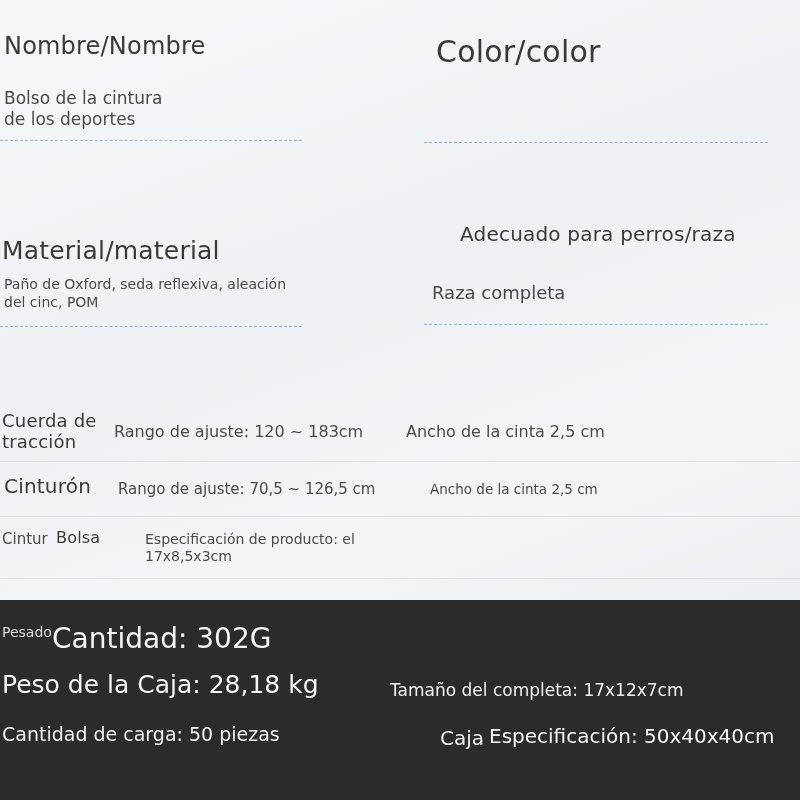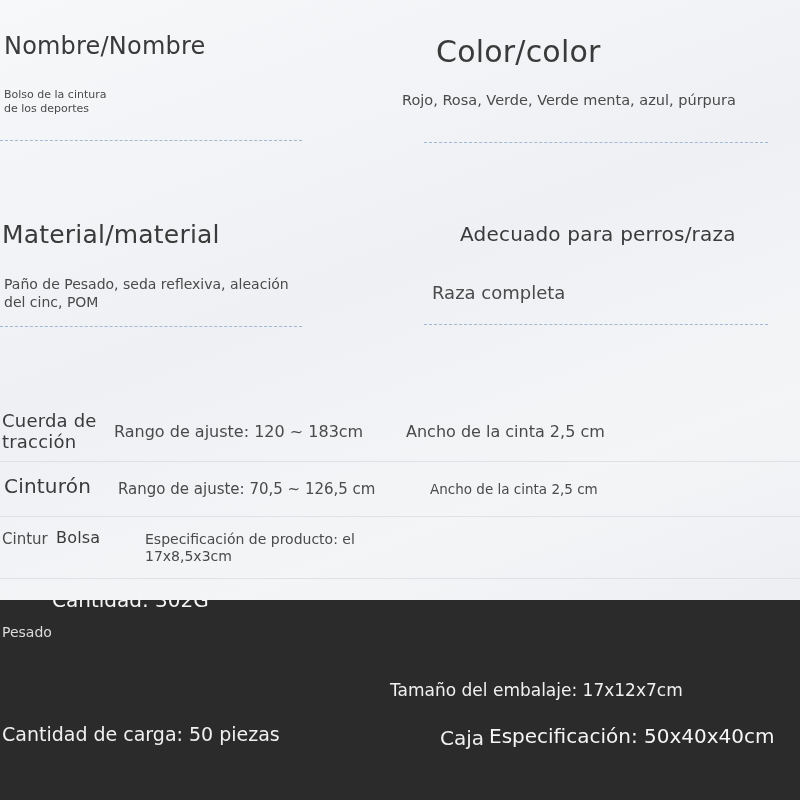--- a/index.html
+++ b/index.html
@@ -44,30 +44,30 @@
   .hrline {
     position: absolute;
     border-top: 1px solid #dfe1e4;
     height: 0;
     width: 800px;
     left: 0;
   }
 
   
   #name-title { left: 4px; top: 32px; font-size: 24px; }
-  #name-value { left: 4px; top: 88px; font-size: 11px; }
+  #name-value { left: 4px; top: 88px; font-size: 17px; }
   #name-dash  { left: 0px; top: 140px; width: 302px; }
 
   
   #color-title { left: 436px; top: 34px; font-size: 30px; }
   #color-value { left: 402px; top: 91px; font-size: 14.5px; }
   #color-dash  { left: 424px; top: 142px; width: 344px; }
 
   
-  #material-title { left: 2px; top: 220px; font-size: 25px; }
+  #material-title { left: 2px; top: 236px; font-size: 25px; }
   #material-value { left: 4px; top: 276px; font-size: 14px; }
   #material-dash  { left: 0px; top: 326px; width: 302px; }
 
   
   #breed-title { left: 412px; top: 222px; font-size: 20px; margin-left: 48px; }
   #breed-value { left: 432px; top: 282px; font-size: 18px; }
   #breed-dash  { left: 424px; top: 324px; width: 344px; }
 
   
   #rope-label { left: 2px; top: 411px; font-size: 18px; line-height: 1.15; width: 110px; }
@@ -90,45 +90,44 @@
     position: absolute;
     left: 0;
     top: 600px;
     width: 800px;
     height: 200px;
     background: #2b2b2b;
     color: #f0f0f0;
   }
   .dcell { position: absolute; }
   #weight-label { left: 2px; top: 624px; font-size: 14px; color: #dcdcdc; }
-  #qty-weight   { left: 52px; top: 588px; font-size: 20px; text-align: center; }
+  #qty-weight   { left: 52px; top: 622px; font-size: 28px; text-align: center; }
   #box-weight   { left: 2px; top: 670px; font-size: 25px; }
   #pack-size    { left: 390px; top: 680px; font-size: 17px; }
   #load-qty     { left: 2px; top: 723px; font-size: 19px; }
   #case-label   { left: 440px; top: 726px; font-size: 20px; }
   #case-spec    { left: 489px; top: 724px; font-size: 20px; }
 </style>
 </head>
 <body>
 
 <div class="page">
 
   <div class="specs">
 
     <div class="cell heading" id="name-title">Nombre/Nombre</div>
     <div class="cell value" id="name-value" style="white-space: pre-line;">Bolso de la cintura
 de los deportes</div>
     <div class="dashline" id="name-dash"></div>
 
     <div class="cell heading" id="color-title">Color/color</div>
-    <div class="cell value" id="color-value">Rojo, Rosa, Verde, Verde menta, azul, púrpura</div>
     <div class="dashline" id="color-dash"></div>
 
     <div class="cell heading" id="material-title">Material/material</div>
-    <div class="cell value" id="material-value" style="white-space: pre-line;">Paño de Pesado, seda reflexiva, aleación
+    <div class="cell value" id="material-value" style="white-space: pre-line;">Paño de Oxford, seda reflexiva, aleación
 del cinc, POM</div>
     <div class="dashline" id="material-dash"></div>
 
     <div class="cell heading" id="breed-title">Adecuado para perros/raza</div>
     <div class="cell value" id="breed-value">Raza completa</div>
     <div class="dashline" id="breed-dash"></div>
 
     <div class="cell heading" id="rope-label" style="white-space: pre-line;">Cuerda de
 tracción</div>
     <div class="cell value" id="rope-range">Rango de ajuste: 120 ~ 183cm</div>
@@ -144,18 +143,19 @@
     <div class="cell heading" id="bag-label-b">Bolsa</div>
     <div class="cell value" id="bag-spec" style="white-space: pre-line;">Especificación de producto: el
 17x8,5x3cm</div>
     <div class="hrline" id="row3-line"></div>
   </div>
 
   <div class="dark"></div>
 
   <div class="dcell" id="weight-label">Pesado</div>
   <div class="dcell" id="qty-weight" style="color:#f5f5f5;">Cantidad: 302G</div>
-  <div class="dcell" id="pack-size" style="color:#f0f0f0;">Tamaño del embalaje: 17x12x7cm</div>
+  <div class="dcell" id="box-weight" style="color:#f5f5f5;">Peso de la Caja: 28,18 kg</div>
+  <div class="dcell" id="pack-size" style="color:#f0f0f0;">Tamaño del completa: 17x12x7cm</div>
   <div class="dcell" id="load-qty" style="color:#f0f0f0;">Cantidad de carga: 50 piezas</div>
   <div class="dcell" id="case-label" style="color:#f0f0f0;">Caja</div>
   <div class="dcell" id="case-spec" style="color:#f5f5f5;">Especificación: 50x40x40cm</div>
 
 </div>
 
 </body></html>

